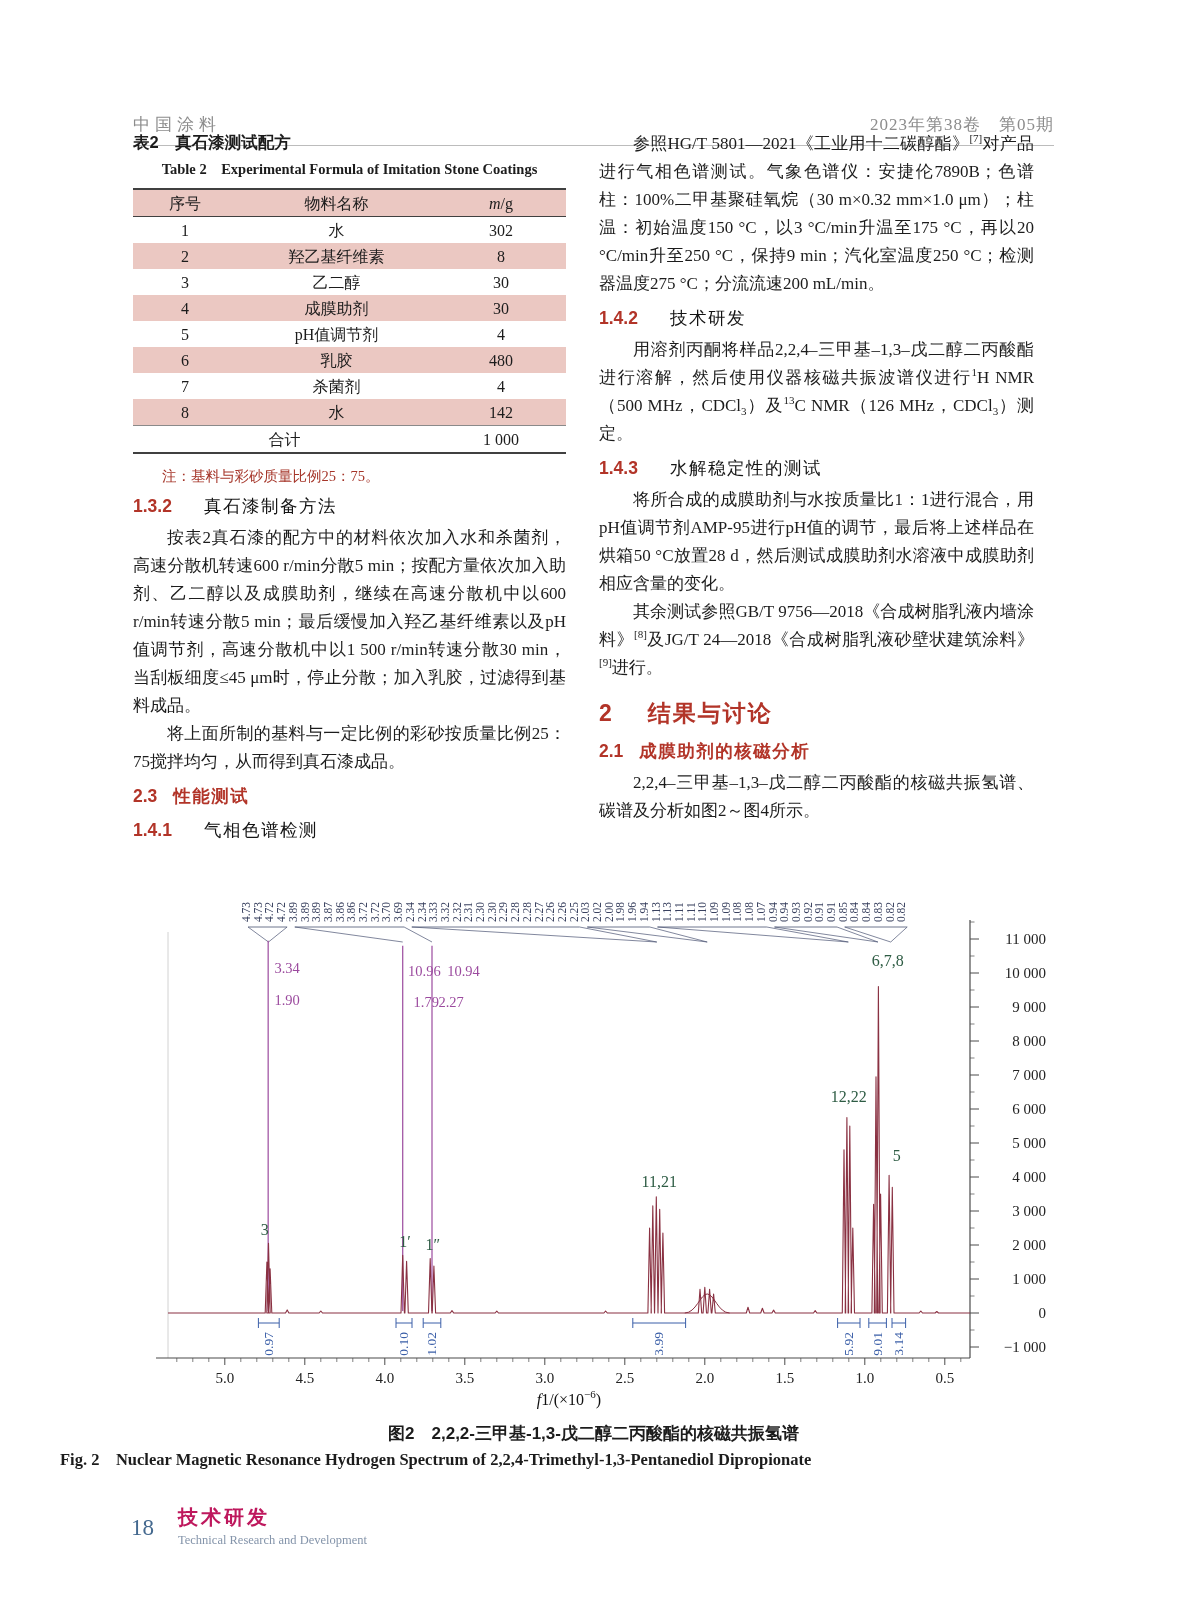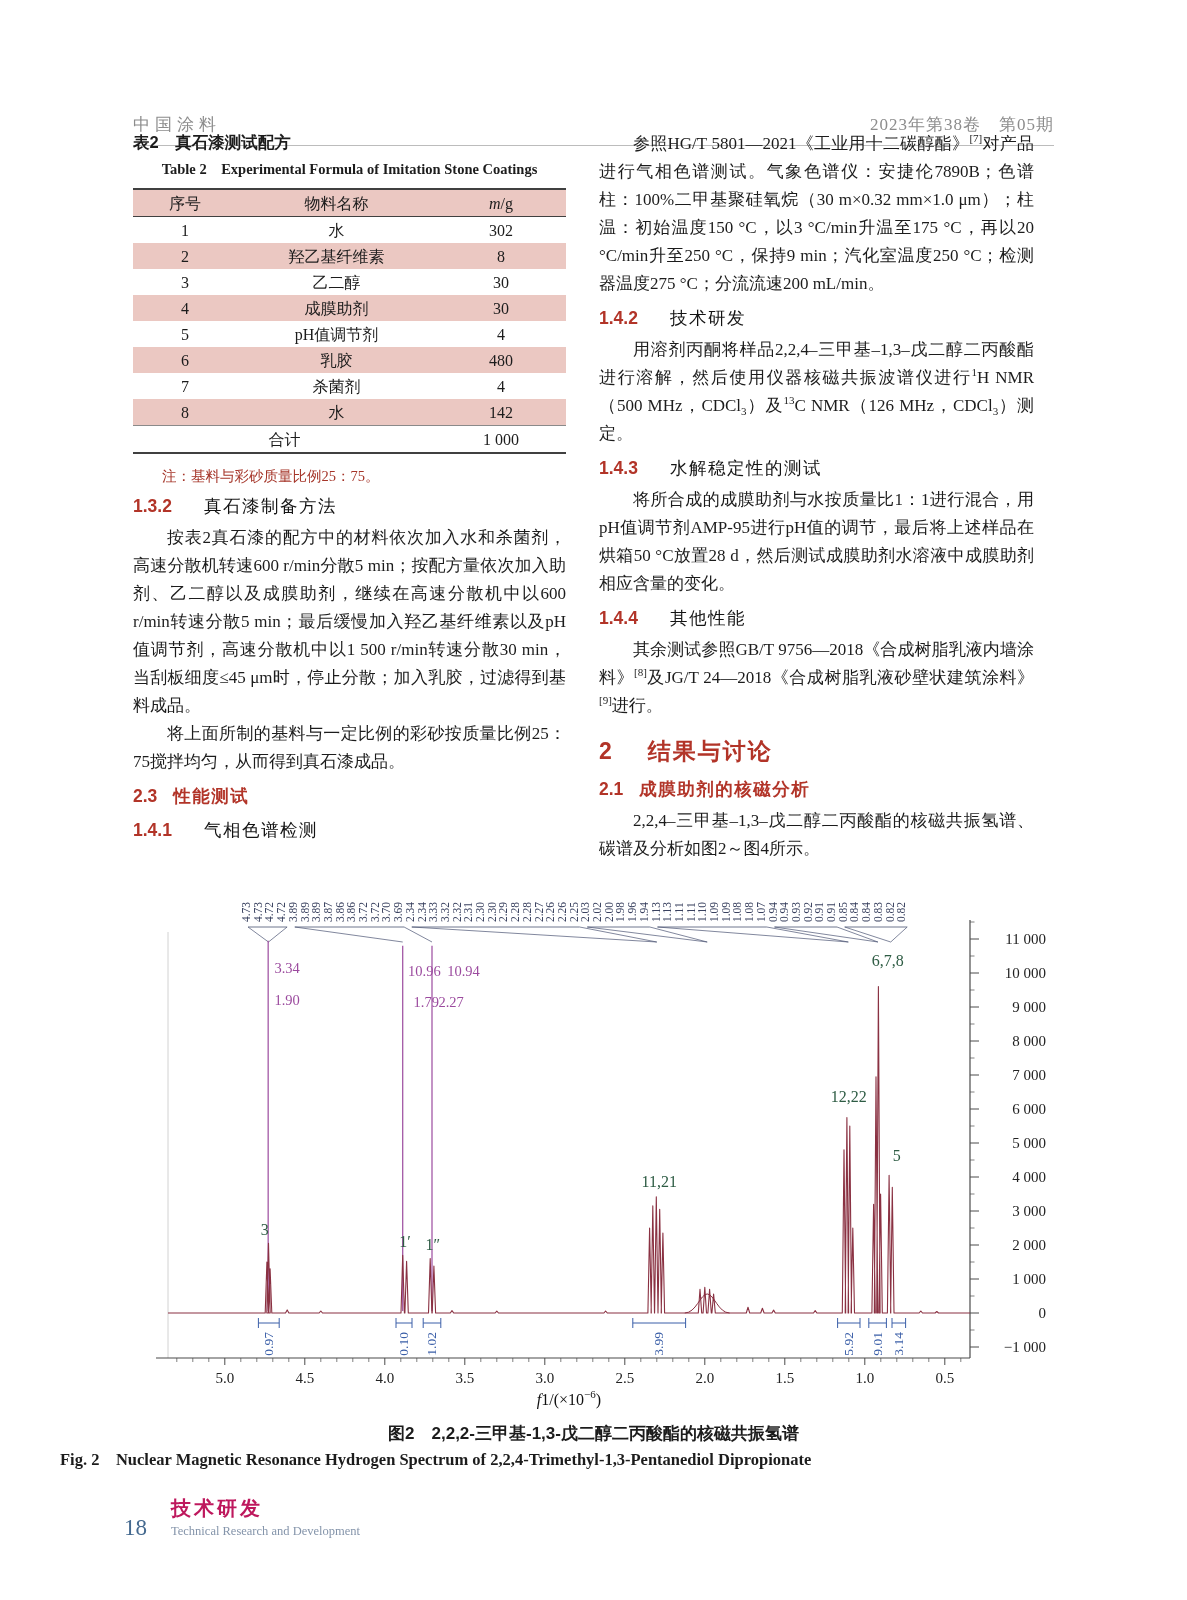--- a/index.html
+++ b/index.html
@@ -47,21 +47,21 @@
   p sup,p sub{font-size:11px;line-height:0;}
 
   
   .figure{position:absolute;left:140px;top:856px;width:950px;height:565px;}
   .fig-cap-zh{position:absolute;left:133px;width:921px;top:1422px;text-align:center;
               font-family:"Liberation Sans",sans-serif;font-weight:bold;font-size:17px;}
   .fig-cap-en{position:absolute;left:60px;width:1067px;top:1449px;text-align:left;
               font-weight:bold;font-size:16.5px;}
 
   
-  .footer{position:absolute;left:124px;top:1496px;display:flex;align-items:flex-start;height:52px;}
+  .footer{position:absolute;left:131px;top:1496px;display:flex;align-items:flex-end;height:52px;}
   .pgnum{font-size:23px;color:#44698f;align-self:flex-end;margin-right:11px;padding-bottom:7px;}
   .fbar{width:3px;background:#2d5e90;}
   .fcol{margin-left:10px;display:flex;flex-direction:column;justify-content:center;}
   .fzh{font-family:"Liberation Sans",sans-serif;font-weight:bold;font-size:20px;
        color:#be185d;letter-spacing:3px;line-height:24px;}
   .fen{font-size:12.5px;color:#8494aa;line-height:16px;margin-top:3px;}
 </style>
 </head>
 <body>
 
@@ -159,24 +159,20 @@
       <span class="ttl">技术研发</span>
     </div>
     <p><span>用溶剂丙酮将样品2,2,4–三甲基–1,3–戊二醇二丙酸酯进行溶解，然后使用仪器核磁共振波谱仪进行</span><sup>1</sup><span>H NMR（500 MHz，CDCl</span><sub>3</sub><span>）及</span><sup>13</sup><span>C NMR（126 MHz，CDCl</span><sub>3</sub><span>）测定。</span></p>
 
     <div class="sec sec-l3">
       <span class="num">1.4.3</span>
       <span class="ttl">水解稳定性的测试</span>
     </div>
     <p>将所合成的成膜助剂与水按质量比1：1进行混合，用pH值调节剂AMP-95进行pH值的调节，最后将上述样品在烘箱50 °C放置28 d，然后测试成膜助剂水溶液中成膜助剂相应含量的变化。</p>
 
-    <div class="sec sec-l3">
-      <span class="num">1.4.4</span>
-      <span class="ttl">其他性能</span>
-    </div>
     <p><span>其余测试参照GB/T 9756—2018《合成树脂乳液内墙涂料》</span><sup>[8]</sup><span>及JG/T 24—2018《合成树脂乳液砂壁状建筑涂料》</span><sup>[9]</sup><span>进行。</span></p>
 
     <div class="sec sec-l1">
       <span class="num">2</span>
       <span class="ttl">结果与讨论</span>
     </div>
     <div class="sec sec-l2">
       <span class="num">2.1</span>
       <span class="ttl">成膜助剂的核磁分析</span>
     </div>

